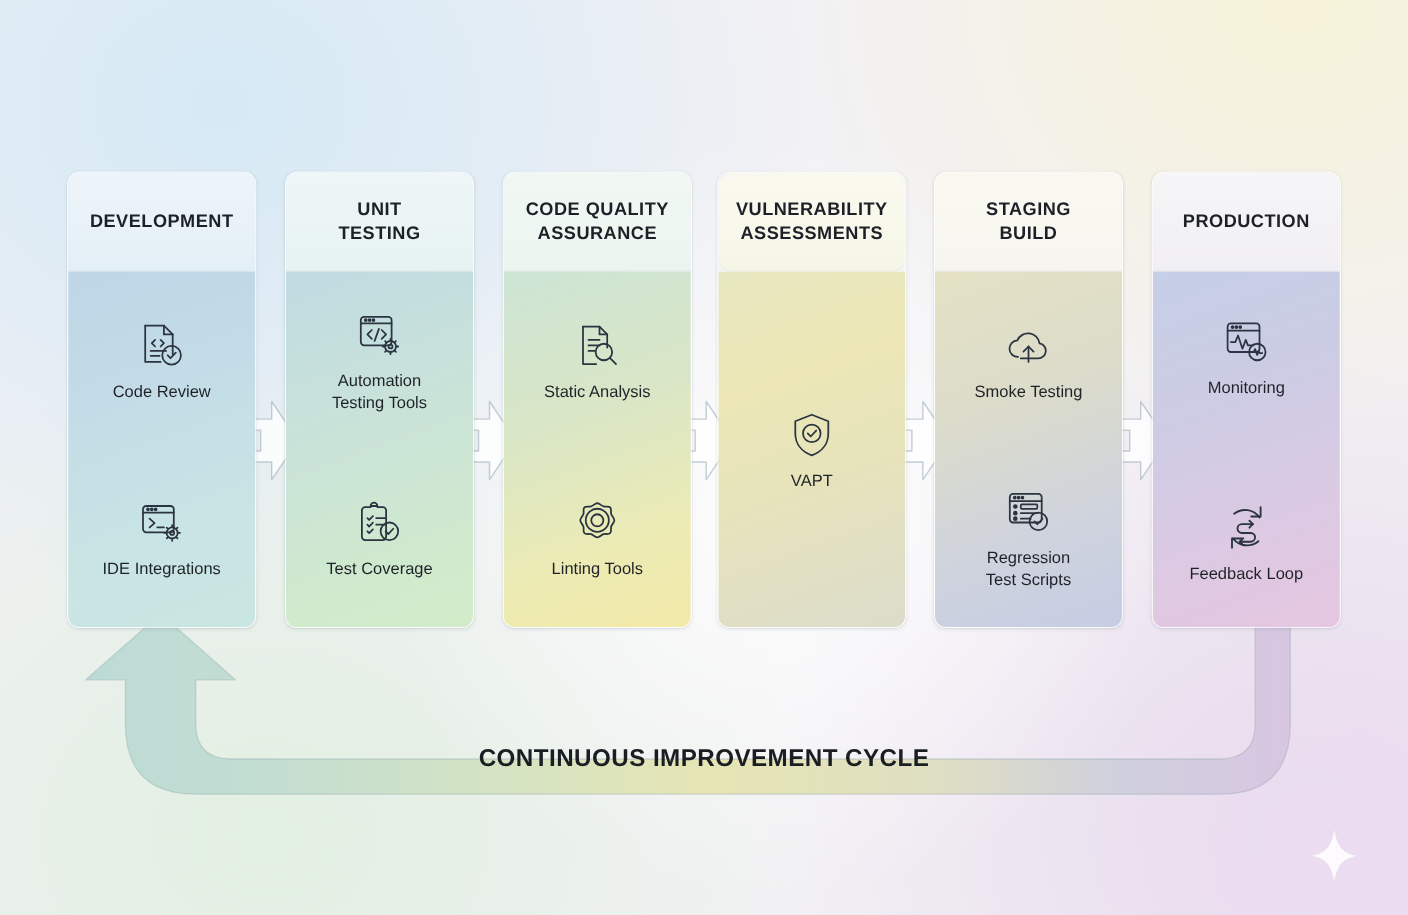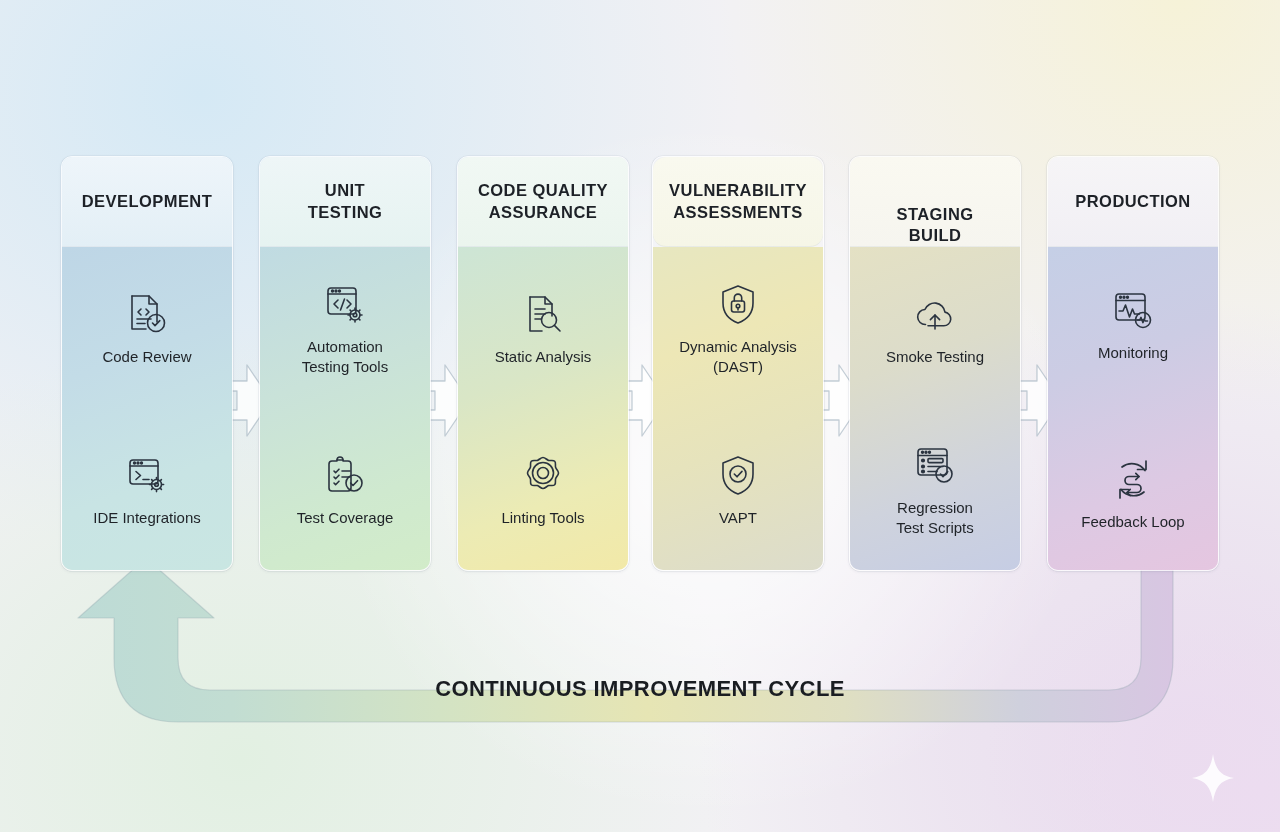--- a/index.html
+++ b/index.html
@@ -64,21 +64,21 @@
   .c1 .card-body { background:linear-gradient(160deg,#c0dbe2 0%, #c9e2d9 40%, #cfe9cf 75%, #d2ecc9 100%); }
   .c2 .card-body { background:linear-gradient(160deg,#cde5d5 0%, #d9e6c6 40%, #ecebb4 75%, #f2e9a8 100%); }
   .c3 .card-body { background:linear-gradient(160deg,#e7e7c0 0%, #ede7b6 30%, #e6e3bc 60%, #dcdccb 100%); }
   .c4 .card-body { background:linear-gradient(160deg,#e4e1c4 0%, #dcdcca 35%, #cfd3dd 72%, #c6cde4 100%); }
   .c5 .card-body { background:linear-gradient(160deg,#c5cfe6 0%, #ccccE4 35%, #ddc9e3 72%, #e5c6e0 100%);gap:15px; }
 
   .c0 .card-head { background:linear-gradient(180deg,#eef5fa 0%, #e3eff6 100%); }
   .c1 .card-head { background:linear-gradient(180deg,#eef6f7 0%, #e6f3f1 100%); }
   .c2 .card-head { background:linear-gradient(180deg,#f1f8f4 0%, #ebf5ee 100%); }
   .c3 .card-head { background:linear-gradient(180deg,#f9f9ef 0%, #f6f6e7 100%);border-radius:13px; }
-  .c4 .card-head { background:linear-gradient(180deg,#faf9f1 0%, #f6f5ef 100%);align-items:flex-end; }
+  .c4 .card-head { background:linear-gradient(180deg,#faf9f1 0%, #f6f5ef 100%); }
   .c5 .card-head { background:linear-gradient(180deg,#f6f5f7 0%, #f1eff4 100%); }
 
   
   .conn { position:absolute; top:358px; width:56px; height:85px; }
   .conn svg { width:56px; height:85px; display:block; }
 
   
   #loop { position:absolute; left:0; top:540px; width:1280px; height:220px; }
   #loop svg { width:1280px; height:220px; display:block; }
   #loop-label {
@@ -293,32 +293,20 @@
 
   <div class="card c3" style="left:652px;">
     <div class="card-head">
       <h3>VULNERABILITY<br>ASSESSMENTS</h3>
     </div>
     <div class="card-body">
       <div class="item">
         <span class="ico">
           <svg viewBox="0 0 52 52" fill="none" stroke="#2b3440" stroke-width="1.6" stroke-linecap="round" stroke-linejoin="round">
             <path d="M26 7l15 6v11c0 10-6.5 16.8-15 20-8.5-3.2-15-10-15-20V13z"></path>
-            <rect x="19.5" y="22" width="13" height="11" rx="2.2"></rect>
-            <path d="M22.3 22v-3.2a3.7 3.7 0 017.4 0V22"></path>
-            <circle cx="26" cy="27" r="1.8"></circle>
-              <path d="M26 28.8v2.2"></path>
-          </svg>
-        </span>
-        <span class="lbl">Dynamic Analysis<br>(DAST)</span>
-      </div>
-      <div class="item">
-        <span class="ico">
-          <svg viewBox="0 0 52 52" fill="none" stroke="#2b3440" stroke-width="1.6" stroke-linecap="round" stroke-linejoin="round">
-            <path d="M26 7l15 6v11c0 10-6.5 16.8-15 20-8.5-3.2-15-10-15-20V13z"></path>
             <circle cx="26" cy="24" r="8"></circle>
             <path d="M22.3 24l2.7 2.8 5-5.4"></path>
           </svg>
         </span>
         <span class="lbl">VAPT</span>
       </div>
     </div>
   </div>
 
   <div class="card c4" style="left:849px;">

